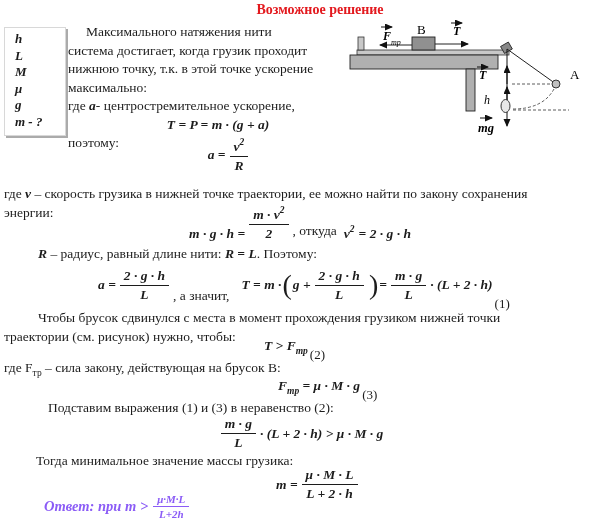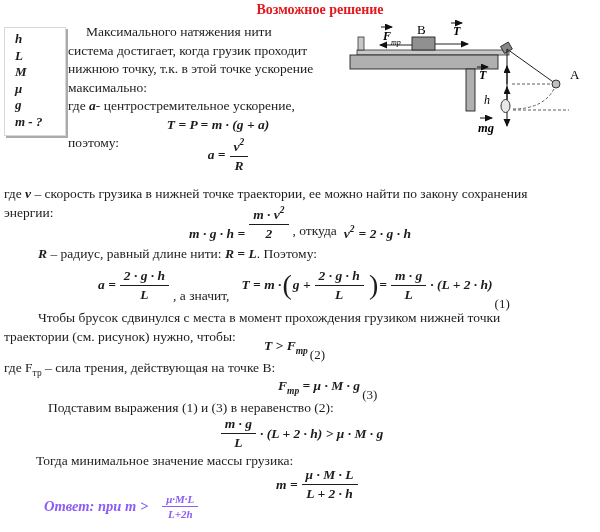--- a/index.html
+++ b/index.html
@@ -27,21 +27,21 @@
   .frac .den{padding-top:1px;text-align:center;display:block;}
   sup,sub{font-size:9.5px;}
   .low{align-self:flex-end;padding-bottom:3px;font-weight:normal;font-style:normal;}
   .eqnum{font-weight:normal;font-style:normal;align-self:flex-end;font-size:13px;
          position:relative;top:5px;padding-left:2px;}
   .bigp{font-size:28px;font-weight:400;font-style:normal;line-height:1;padding:0 1px;}
   .gap{display:inline-block;width:7px;}
   
   .answer{display:flex;align-items:center;color:#8b5cf6;font-weight:bold;font-style:italic;
           font-size:14.5px;}
-  .answer .frac{font-size:11px;margin-left:14px;}
+  .answer .frac{font-size:11px;margin-left:5px;}
   .answer .frac .num{border-bottom:1.2px solid currentColor;}
   svg text{font-family:"Liberation Serif",serif;}
 </style>
 </head>
 <body>
 
 <div class="page">
 
   <div class="abs title">Возможное решение</div>
 
@@ -123,21 +123,21 @@
     <div class="line ind34">Чтобы брусок сдвинулся с места в  момент прохождения грузиком нижней точки</div>
     <div class="line">траектории (см. рисунок) нужно, чтобы:</div>
   </div>
 
   <div class="abs fmrow" style="left:264px;top:338px;">
     <span><span>T &gt; F</span><sub>тр</sub></span>
     <span class="eqnum" style="top:7px;">(2)</span>
   </div>
 
   <div class="abs txt" style="left:4px;top:359px;">
-    <span>где F</span><sub>тр</sub><span> – сила трения, действующая на точке B:</span>
+    <span>где F</span><sub>тр</sub><span> – сила закону, действующая на брусок B:</span>
   </div>
 
   <div class="abs fmrow" style="left:278px;top:378px;text-align:right;">
     <span><span>F</span><sub>тр</sub><span> = μ · M · g</span></span>
     <span class="eqnum" style="top:7px;">(3)</span>
   </div>
 
   <div class="abs txt" style="left:48px;top:399px;">Подставим выражения (1) и (3) в неравенство (2):</div>
 
   <div class="abs fmrow fmcenter" style="left:0;top:416px;width:600px;">

